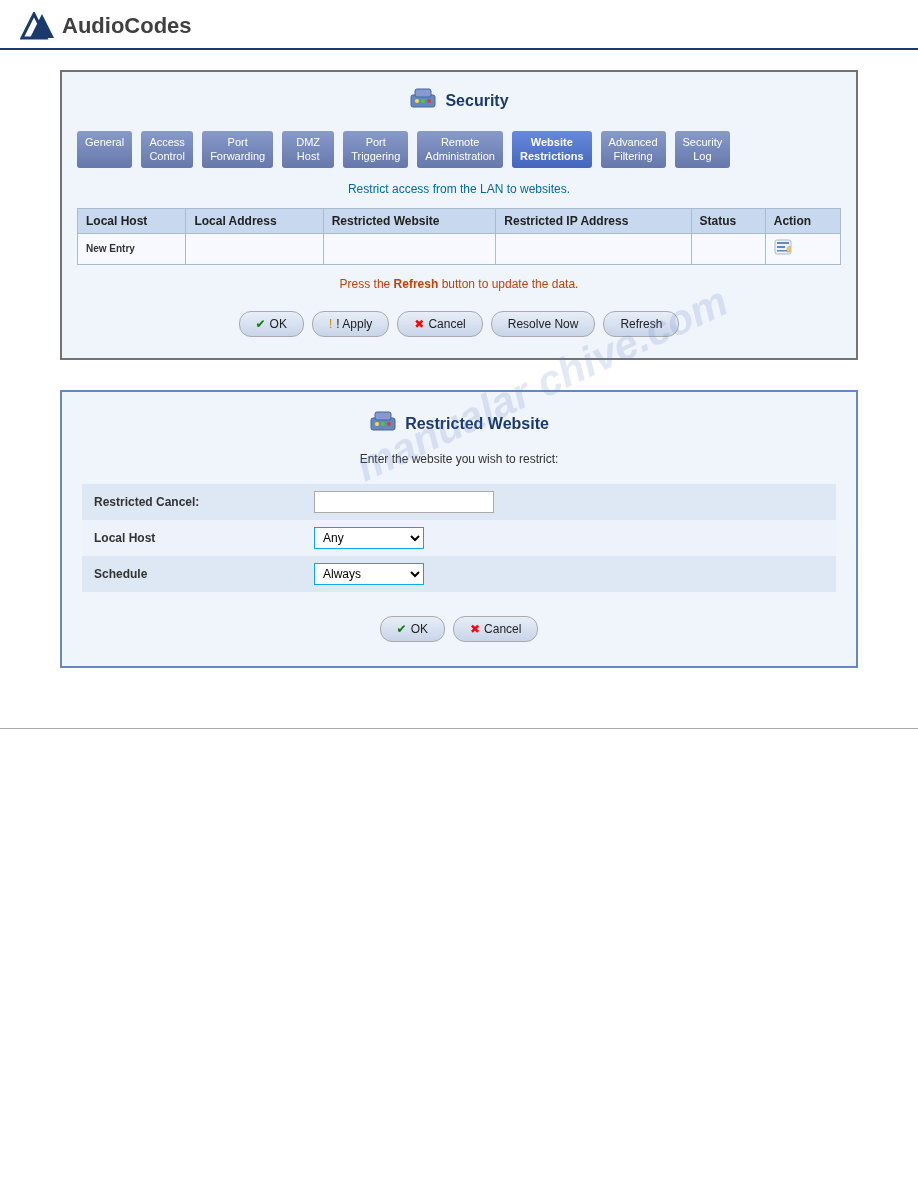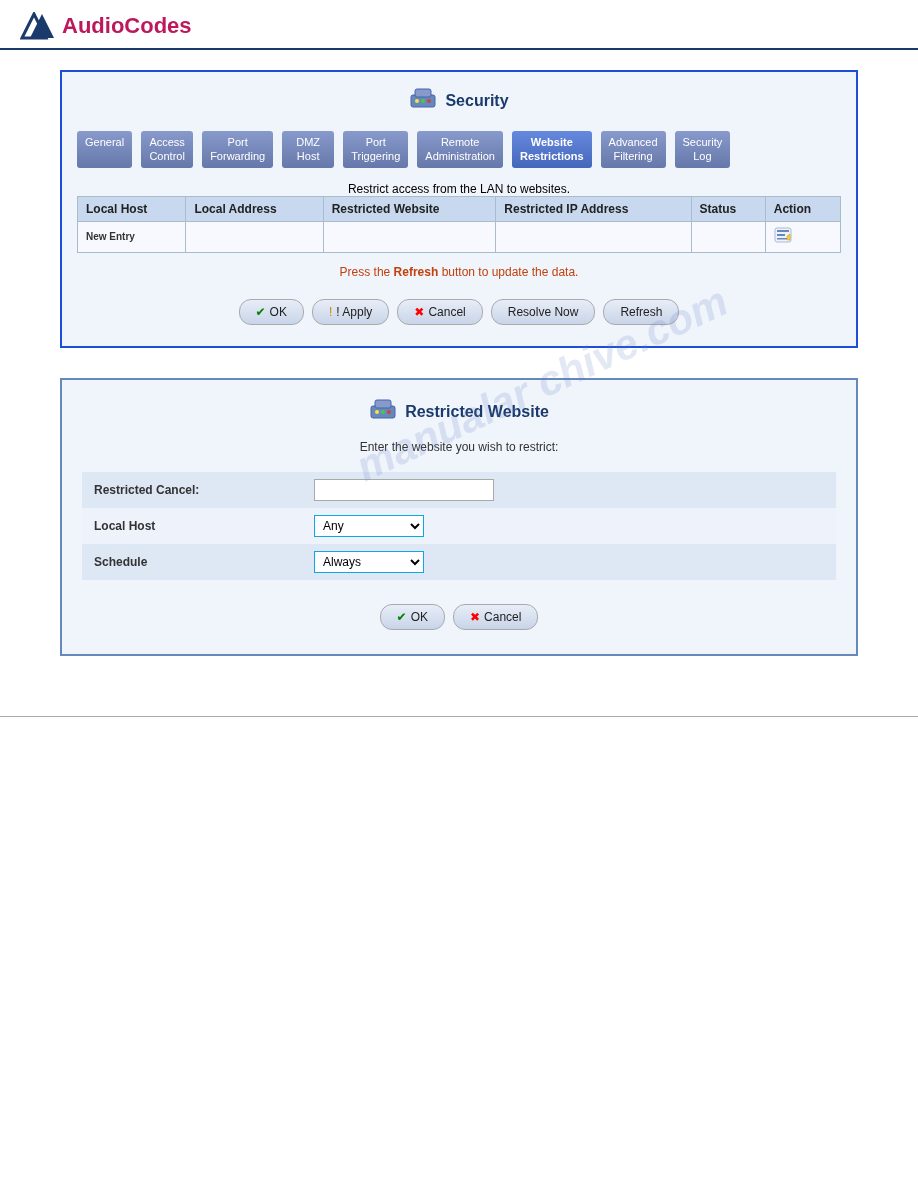--- a/index.html
+++ b/index.html
@@ -24,31 +24,31 @@
       align-items: center;
     }
     .logo-icon {
       width: 36px;
       height: 28px;
       margin-right: 6px;
     }
     .logo-text {
       font-size: 22px;
       font-weight: bold;
-      color: #be185d;
+      color: #404040;
     }
 
     
     .main-content {
       padding: 20px 60px;
     }
 
     
     .panel-box {
-      border: 2px solid #1d4ed8;
+      border: 2px solid #737373;
       background: #f0f4fb;
       margin-bottom: 30px;
       padding: 15px;
     }
 
     
     .panel-title {
       display: flex;
       align-items: center;
       justify-content: center;
@@ -85,21 +85,22 @@
       min-width: 52px;
     }
     .tab.active {
       background: linear-gradient(to bottom, #6688dd, #4466bb);
       font-weight: bold;
     }
 
     
     .panel-desc {
       text-align: center;
-      color: #000000;
+      margin-bottom: 12px;
+      color: #0369a1;
       font-size: 12px;
     }
 
     
     .data-table {
       width: 100%;
       border-collapse: collapse;
       margin-bottom: 12px;
       background: #fff;
     }

